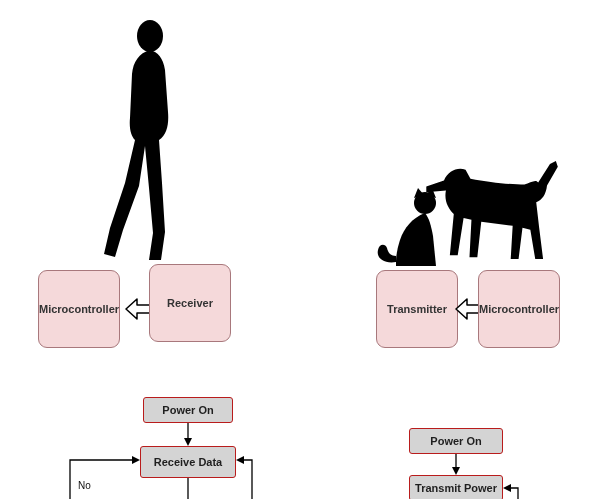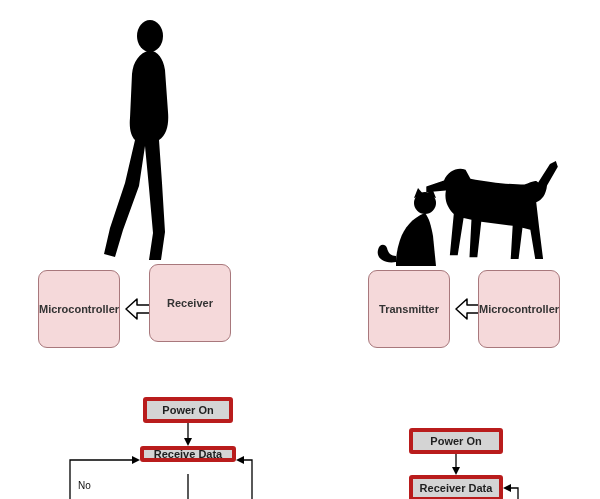--- a/index.html
+++ b/index.html
@@ -3,24 +3,24 @@
 <meta charset="utf-8">
 <style>
   html,body{margin:0;padding:0;background:#ffffff;}
   body{width:600px;height:499px;position:relative;overflow:hidden;
        font-family:"Liberation Sans",sans-serif;}
   .abs{position:absolute;}
   .box{position:absolute;display:flex;align-items:center;justify-content:center;
        box-sizing:border-box;text-align:center;font-weight:bold;}
   .pink{background:#f5d9da;border:1px solid #a8787c;border-radius:9px;
         font-size:11px;color:#333333;width:82px;height:78px;}
-  .gray{background:#d4d4d4;border:4px solid #b91c1c;border-radius:3px;
+  .gray{background:#d4d4d4;border:1px solid #b91c1c;border-radius:3px;
         font-size:11px;color:#1f1f1f;}
   .gray.sm{width:90px;height:26px;}
-  .gray.md{width:96px;height:16px;}
+  .gray.md{width:96px;height:32px;}
   .silhouette{fill:#000000;}
   .connector-line{stroke:#000000;stroke-width:1.3;fill:none;}
   .arrowhead{fill:#000000;stroke:none;}
   .flow-label{position:absolute;font-size:10px;color:#111;font-weight:normal;padding-left:28px;}
   svg{display:block;}
 </style>
 </head>
 <body>
 
 <svg class="abs" style="left:0;top:0;" width="600" height="499" viewBox="0 0 600 499">
@@ -76,21 +76,21 @@
 <div class="box pink" style="left:38px;top:270px;">
   <span>Microcontroller</span>
 </div>
 <svg class="abs" style="left:125px;top:297px;" width="30" height="24" viewBox="0 0 30 24">
   <polygon points="1,12 12,2 12,8 29,8 29,16 12,16 12,22" fill="#ffffff" stroke="#000000" stroke-width="1.5" stroke-linejoin="round"></polygon>
 </svg>
 <div class="box pink" style="left:149px;top:264px;">
   <span>Receiver</span>
 </div>
 
-<div class="box pink" style="left:368px;top:270px;">
+<div class="box pink" style="left:376px;top:270px;">
   <span>Transmitter</span>
 </div>
 <svg class="abs" style="left:455px;top:297px;" width="30" height="24" viewBox="0 0 30 24">
   <polygon points="1,12 12,2 12,8 29,8 29,16 12,16 12,22" fill="#ffffff" stroke="#000000" stroke-width="1.5" stroke-linejoin="round"></polygon>
 </svg>
 <div class="box pink" style="left:478px;top:270px;">
   <span>Microcontroller</span>
 </div>
 
 <div class="box gray sm" style="left:143px;top:397px;">
@@ -98,14 +98,14 @@
 </div>
 <div class="box gray md" style="left:140px;top:446px;">
   <span>Receive Data</span>
 </div>
 <div class="flow-label" style="left:50px;top:480px;">No</div>
 
 <div class="box gray" style="left:409px;top:428px;width:94px;height:26px;">
   <span>Power On</span>
 </div>
 <div class="box gray" style="left:409px;top:475px;width:94px;height:26px;">
-  <span>Receiver Data</span>
+  <span>Transmit Power</span>
 </div>
 
 </body></html>

